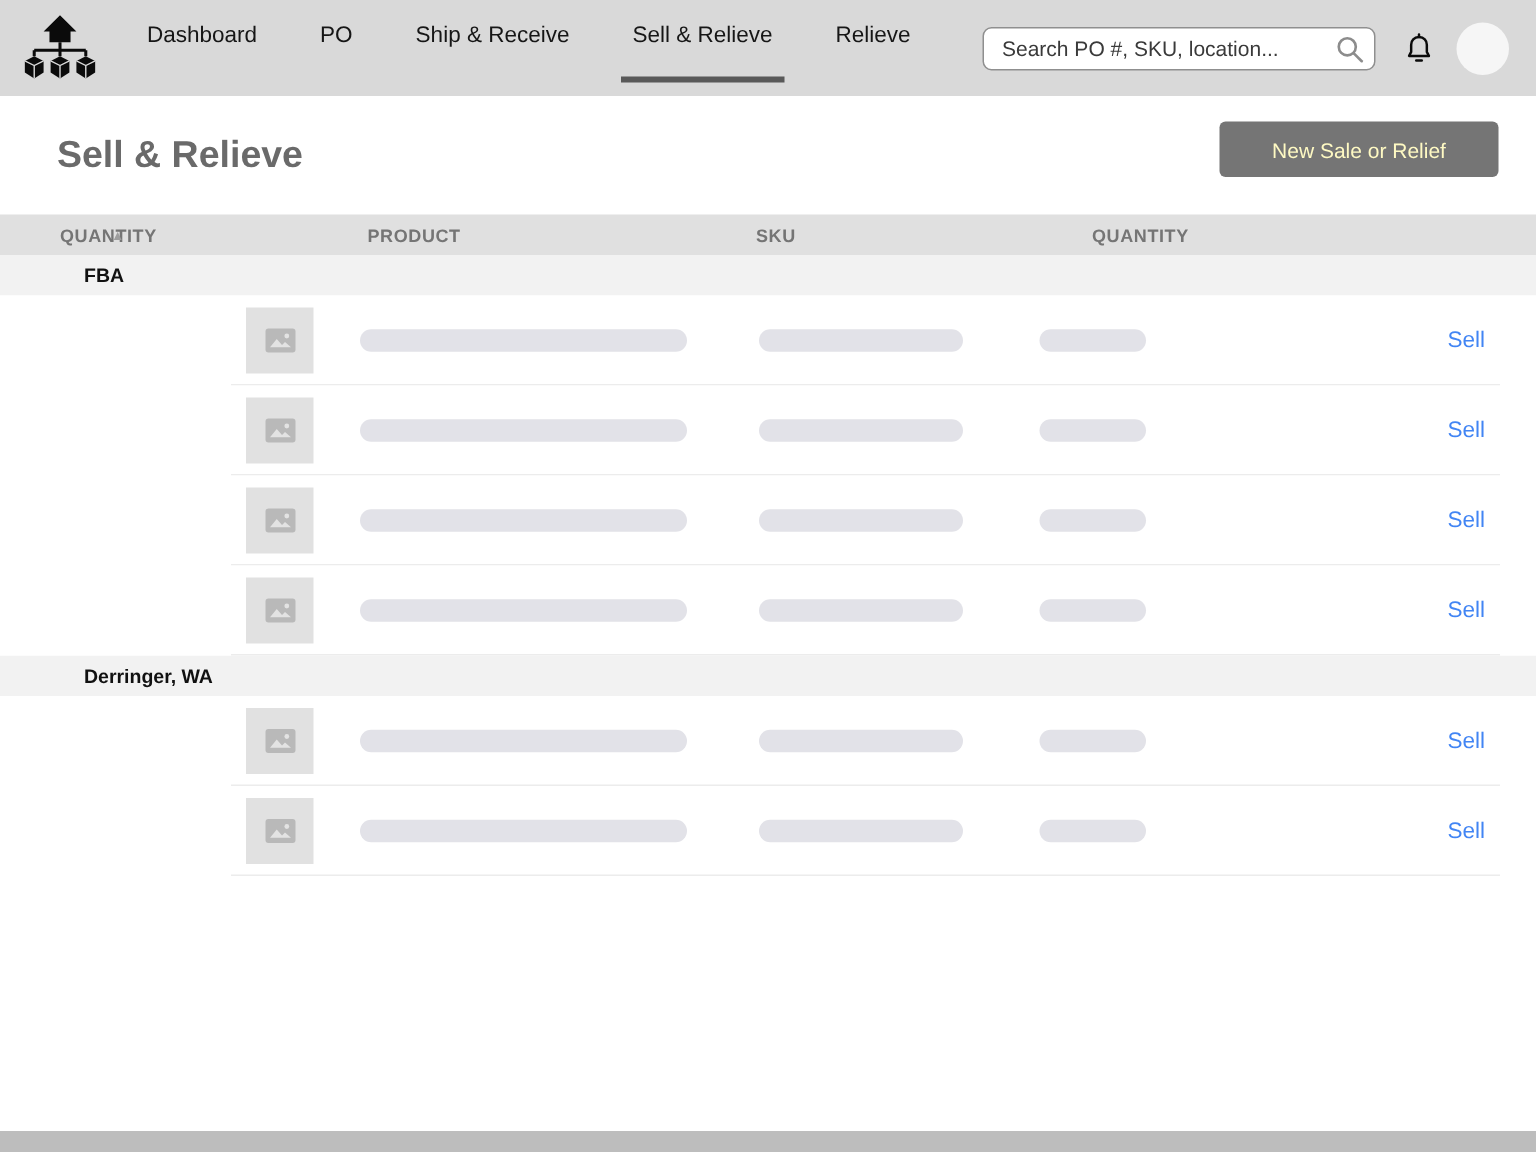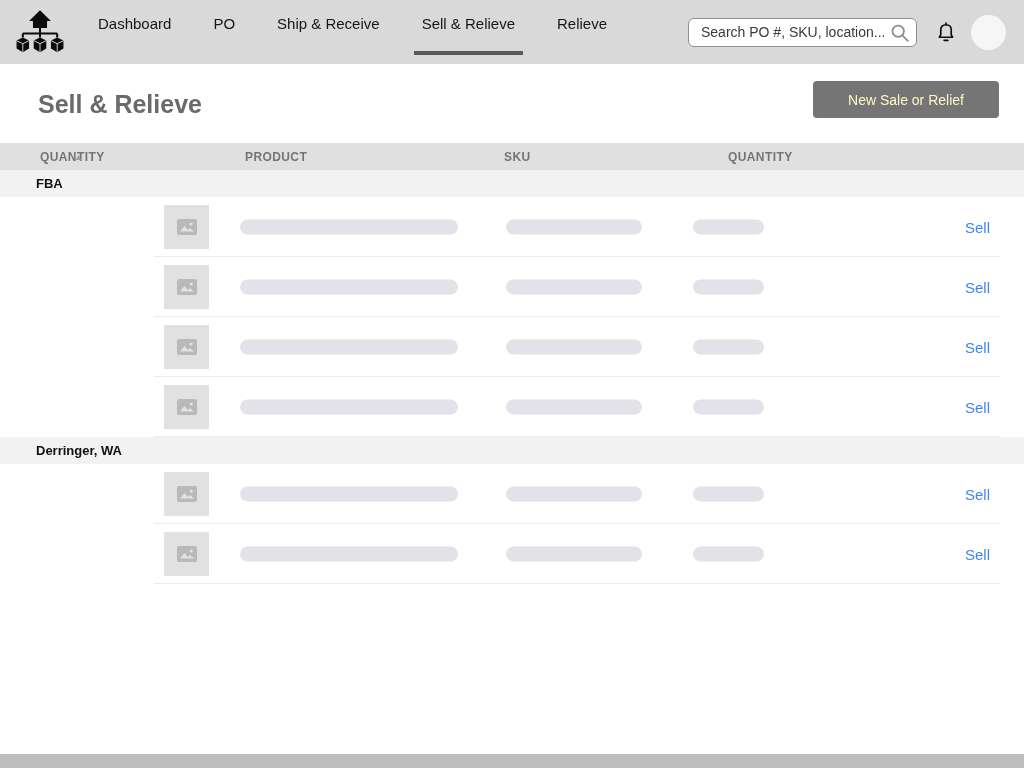--- a/index.html
+++ b/index.html
@@ -7,21 +7,21 @@
               font-family:"Liberation Sans", sans-serif; }
 
   
   .topbar { display:flex; align-items:center; height:64px; background:#d9d9d9; padding:0 18px 0 14px; }
   .logo { width:52px; height:50px; margin-right:24px; display:flex; align-items:center; justify-content:center; cursor:pointer; }
   .nav { display:flex; align-items:stretch; height:82px; }
   .nav-item { display:flex; align-items:center; height:64px; padding:4px 8px 0 8px; margin-right:26px;
               font-size:15px; color:#161616; border-bottom:4px solid transparent; cursor:pointer; white-space:nowrap; }
   .nav-item.active { border-bottom-color:#595959; }
   .search-wrap { margin-left:auto; position:relative; }
-  .search-input { width:229px; height:29px; border:1.5px solid #8f8f8f; border-radius:6px; background:#fff;
+  .search-input { width:262px; height:29px; border:1.5px solid #8f8f8f; border-radius:6px; background:#fff;
                   padding:0 32px 0 12px; font-size:14px; color:#000000; font-family:"Liberation Sans",sans-serif; }
   .search-input::placeholder { color:#3a3a3a; opacity:1; }
   .search-icon { position:absolute; right:7px; top:4px; }
   .bell { margin-left:18px; margin-right:14px; cursor:pointer; display:flex; align-items:center; }
   .avatar { width:35px; height:35px; border-radius:50%; background:#f6f6f6; cursor:pointer; }
 
   
   .page-head { position:relative; height:79px; background:#fff; }
   .page-title { position:absolute; left:38px; top:50%; transform:translateY(-50%);
                 font-size:25px; font-weight:700; color:#6a6a6a; }
@@ -30,21 +30,21 @@
                  font-family:"Liberation Sans",sans-serif; cursor:pointer; }
 
   
   .thead { position:relative; height:27px; background:#e0e0e0; }
   .th { position:absolute; top:50%; transform:translateY(-50%); font-size:12px; font-weight:600;
         color:#757575; letter-spacing:0.4px; cursor:pointer; }
   .th-location { left:40px; } .th-product { left:245px; } .th-sku { left:504px; } .th-quantity { left:728px; }
   .sort-arrow { position:absolute; left:74px; top:50%; transform:translateY(-50%);
                 font-size:9px; color:#9e9e9e; }
 
-  .group-bar { height:27px; background:#f2f2f2; line-height:27px; padding-left:36px;
+  .group-bar { height:27px; background:#f2f2f2; line-height:27px; padding-left:56px;
                font-size:13px; font-weight:700; color:#111; }
 
   .row { position:relative; height:60px; background:#fff; }
   .row::after { content:""; position:absolute; left:154px; right:24px; bottom:0; border-bottom:1px solid #ececec; }
   .thumb { position:absolute; left:164px; top:8px; width:45px; height:44px; background:#e1e1e1;
            display:flex; align-items:center; justify-content:center; }
   .pill { position:absolute; top:50%; transform:translateY(-50%); height:15px; border-radius:8px; background:#e2e2e8; }
   .pill-product { left:240px; width:218px; }
   .pill-sku { left:506px; width:136px; }
   .pill-qty { left:693px; width:71px; }

